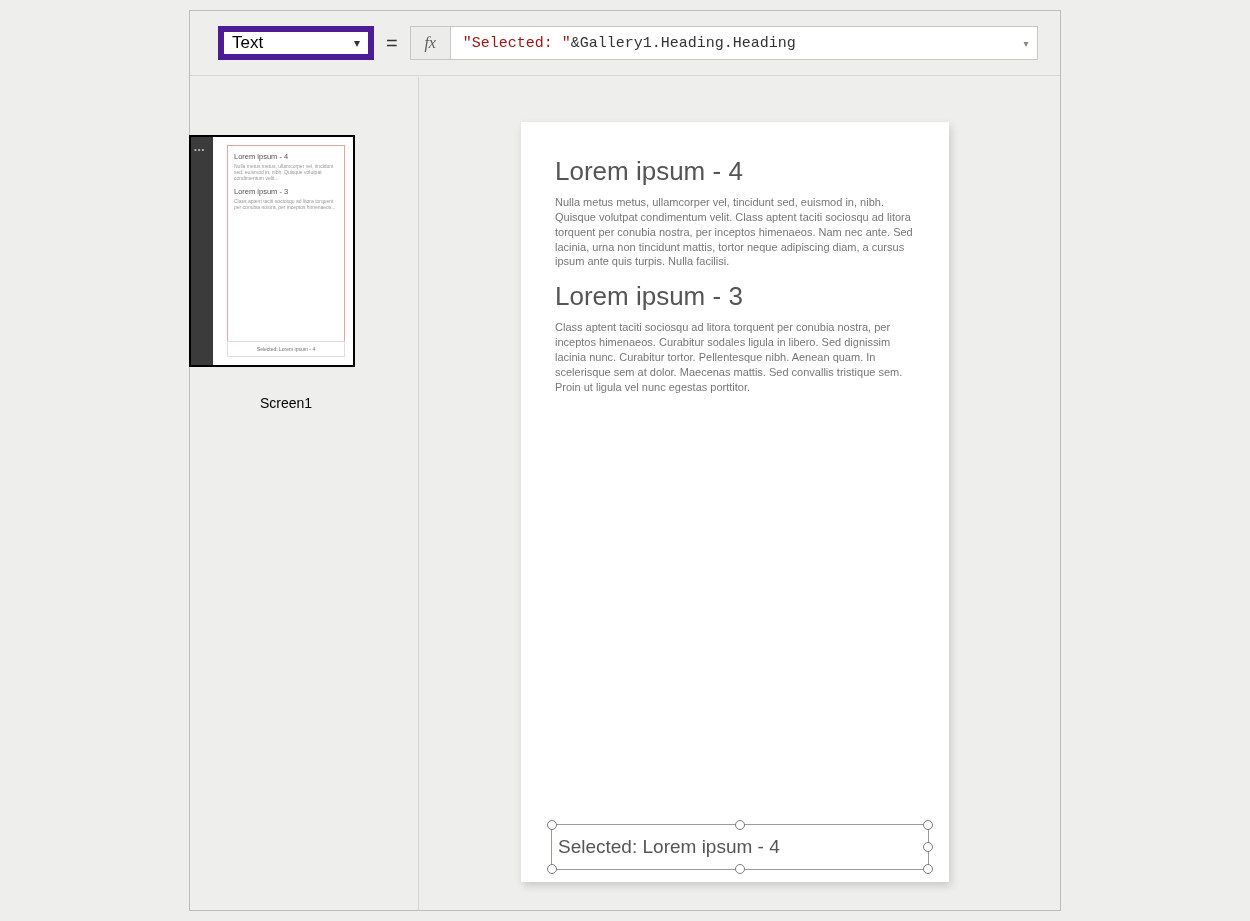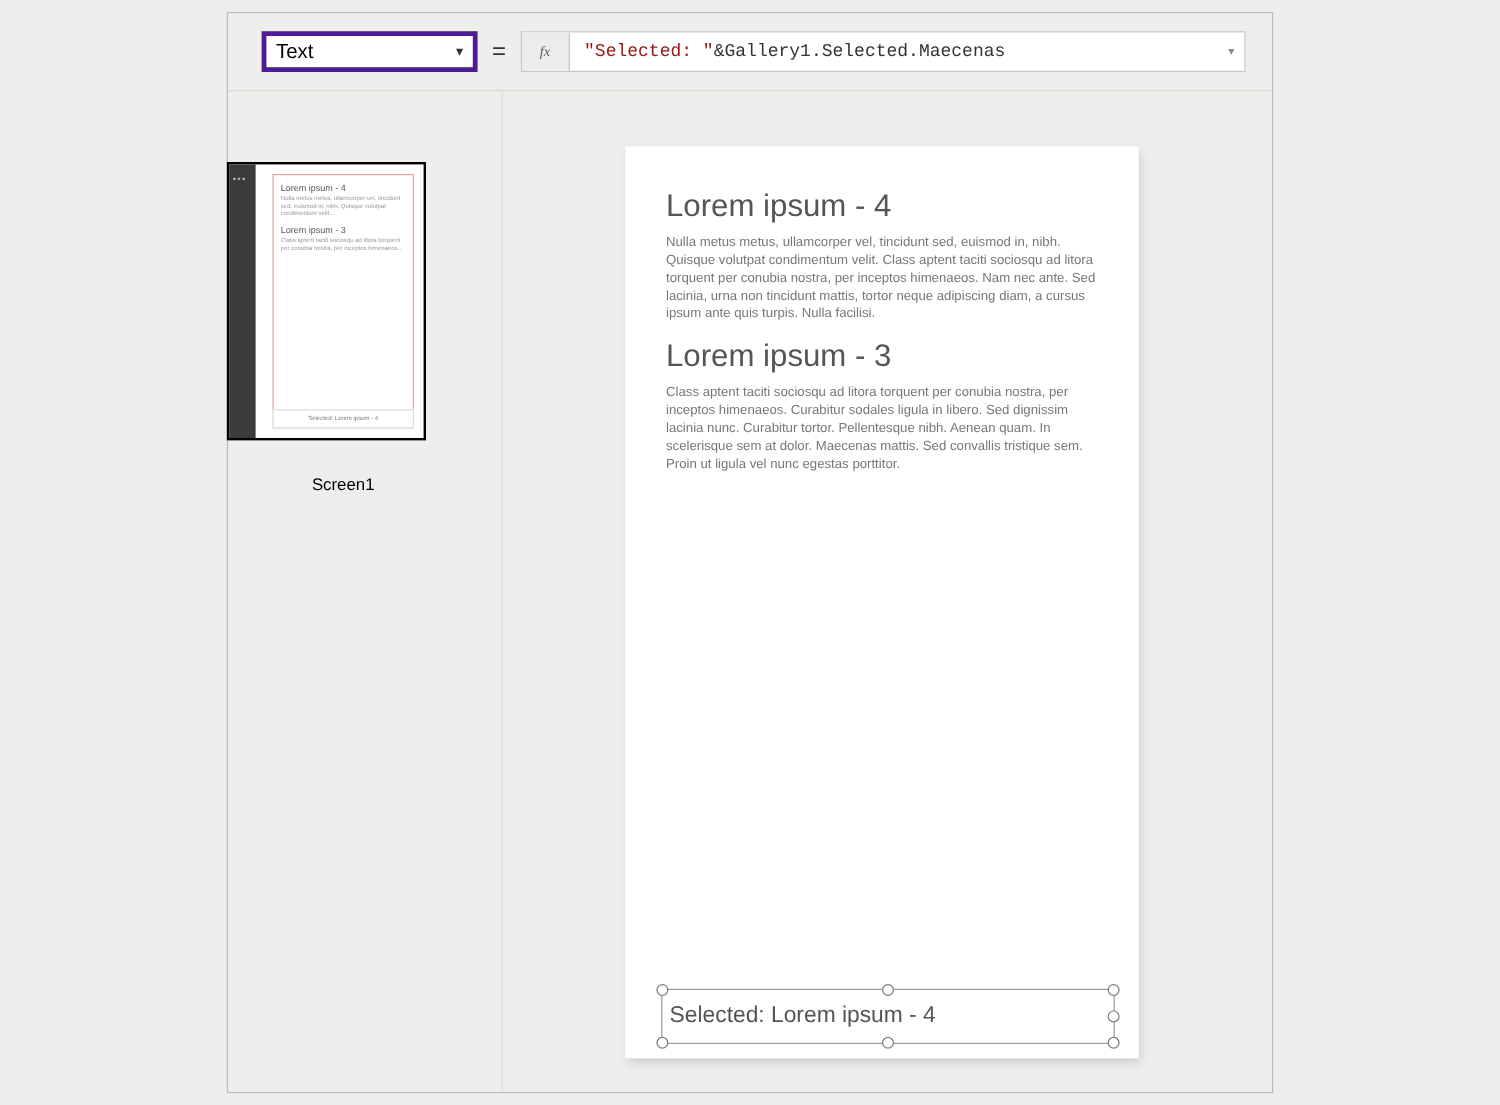--- a/index.html
+++ b/index.html
@@ -25,22 +25,22 @@
   .fbar {
     height: 65px;
     border-bottom: 1px solid #d7d7d1;
     display: flex;
     align-items: center;
     padding: 0 22px 0 28px;
     gap: 10px;
   }
   .prop-select {
     height: 34px;
-    width: 180px;
-    border: 4px solid #4c1d95;
+    width: 156px;
+    border: 6px solid #4c1d95;
     background: #fff;
     font-size: 17px;
     padding: 0 8px;
     display: flex;
     align-items: center;
     justify-content: space-between;
   }
   .prop-select .caret {
     font-size: 12px;
     color: #333;
@@ -60,21 +60,21 @@
   .fx-btn {
     width: 40px;
     background: #ececea;
     border-right: 1px solid #c6c6c2;
     display: flex;
     align-items: center;
     justify-content: center;
     font-style: italic;
     font-family: "Times New Roman", serif;
     color: #5b5b5b;
-    font-size: 12px;
+    font-size: 16px;
   }
   .fx-input {
     flex: 1;
     font-family: Consolas, "Courier New", monospace;
     font-size: 15px;
     color: #333;
     display: flex;
     align-items: center;
     padding-left: 12px;
     position: relative;
@@ -237,21 +237,21 @@
       <span class="caret">▾</span>
     </div>
     <div class="eq">=</div>
     <div class="fx-box">
       <div class="fx-btn">
         <span>fx</span>
       </div>
       <div class="fx-input">
         <span class="tok-str">"Selected: "</span>
           <span class="tok-op"> &amp; </span>
-          <span class="tok-id">Gallery1.Selected.Maecenas</span>
+          <span class="tok-id">Gallery1.Heading.Heading</span>
       </div>
       <div class="fx-expand">▾</div>
     </div>
   </div>
 
   <div class="content">
 
     <div class="left-pane">
       <div class="thumb-wrap">
         <div class="thumb-outer">

